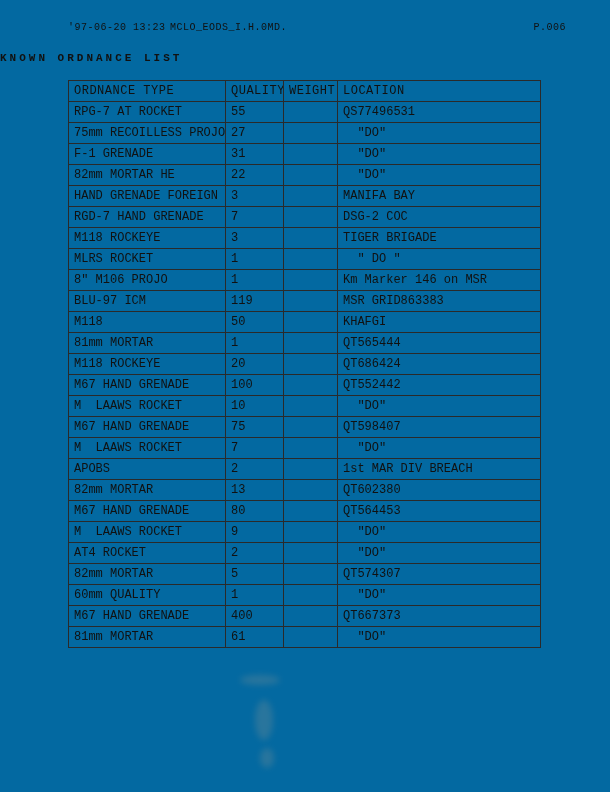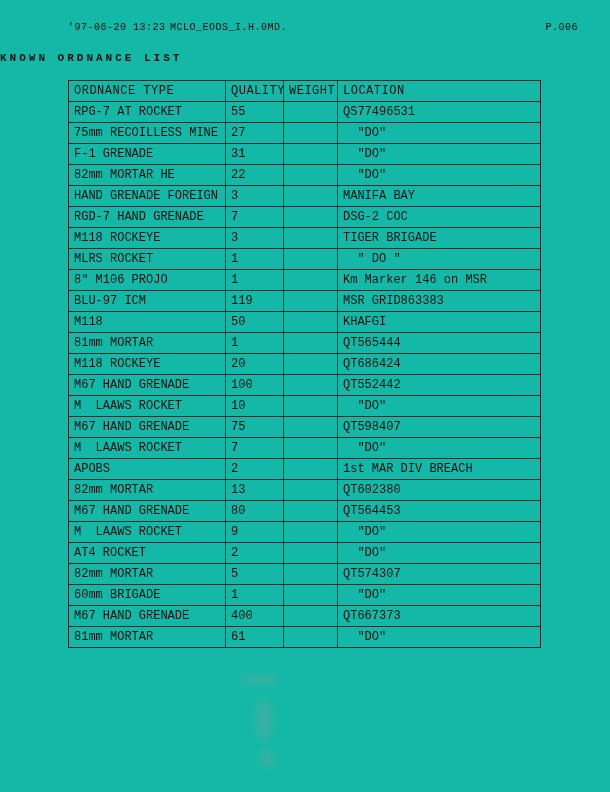--- a/index.html
+++ b/index.html
@@ -1,31 +1,31 @@
 <!DOCTYPE html>
 <html><head>
 <meta charset="utf-8">
 <style>
   html,body{margin:0;padding:0;background:#e8e8e8;}
   .page{
     position:relative;
     width:610px;height:792px;
-    background:#14b8a6;
+    background:#0369a1;
     margin:0 auto;
     font-family:"Liberation Mono","DejaVu Sans Mono",monospace;
     color:#111;
     overflow:hidden;
   }
   .fax-header{
     position:absolute;top:22px;left:0;width:610px;height:16px;
     font-size:10px;letter-spacing:0.5px;
   }
   .fax-date{position:absolute;left:68px;top:0;white-space:pre;}
   .fax-name{position:absolute;left:170px;top:0;white-space:pre;text-align:right;}
-  .fax-page{position:absolute;right:32px;top:0;white-space:pre;text-align:right;}
+  .fax-page{position:absolute;right:44px;top:0;white-space:pre;text-align:right;}
   .doc-title{
     position:absolute;top:52px;left:0;width:610px;
     text-align:left;font-size:11px;font-weight:bold;letter-spacing:3px;
   }
   table.ordnance{
     position:absolute;top:80px;left:68px;
     border-collapse:collapse;
     table-layout:fixed;
     width:472px;
     font-size:12px;
@@ -80,21 +80,21 @@
       </tr>
     </thead>
     <tbody>
         <tr>
           <td>RPG-7 AT ROCKET</td>
           <td>55</td>
           <td></td>
           <td>QS77496531</td>
         </tr>
         <tr>
-          <td>75mm RECOILLESS MINE</td>
+          <td>75mm RECOILLESS PROJO</td>
           <td>27</td>
           <td></td>
           <td>  "DO"</td>
         </tr>
         <tr>
           <td>F-1 GRENADE</td>
           <td>31</td>
           <td></td>
           <td>  "DO"</td>
         </tr>
@@ -212,21 +212,21 @@
           <td></td>
           <td>  "DO"</td>
         </tr>
         <tr>
           <td>82mm MORTAR</td>
           <td>5</td>
           <td></td>
           <td>QT574307</td>
         </tr>
         <tr>
-          <td>60mm BRIGADE</td>
+          <td>60mm QUALITY</td>
           <td>1</td>
           <td></td>
           <td>  "DO"</td>
         </tr>
         <tr>
           <td>M67 HAND GRENADE</td>
           <td>400</td>
           <td></td>
           <td>QT667373</td>
         </tr>

